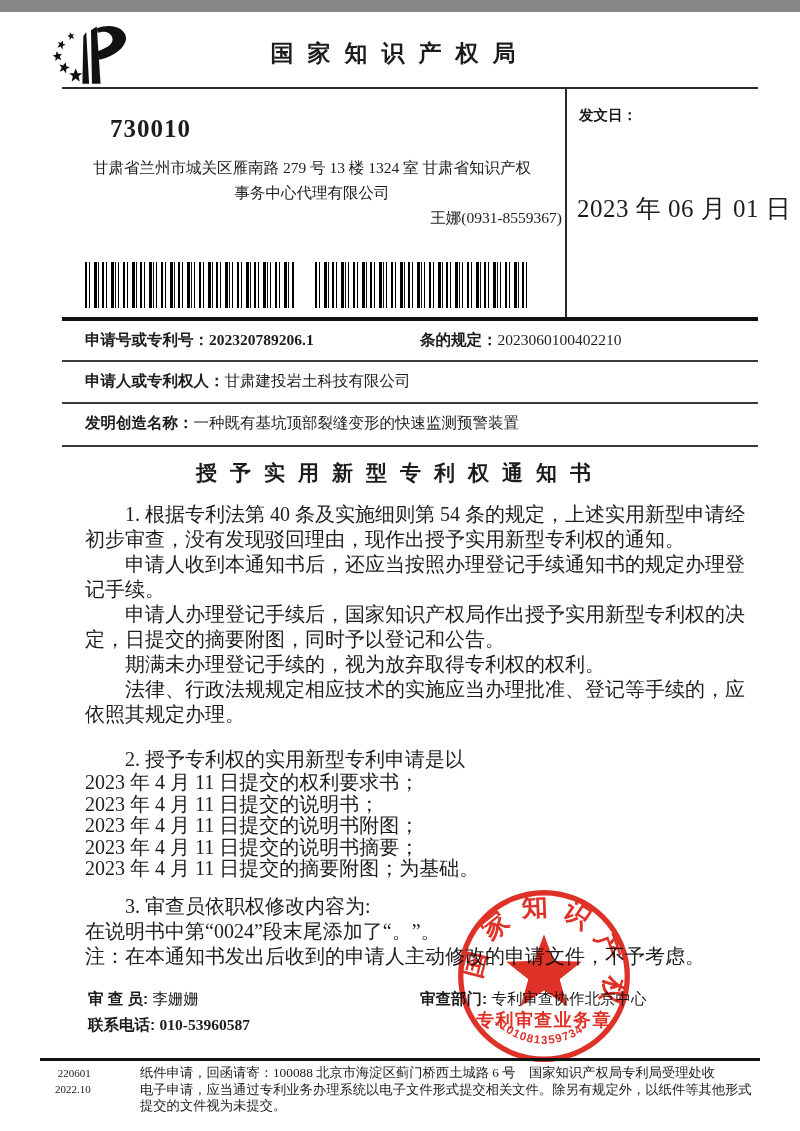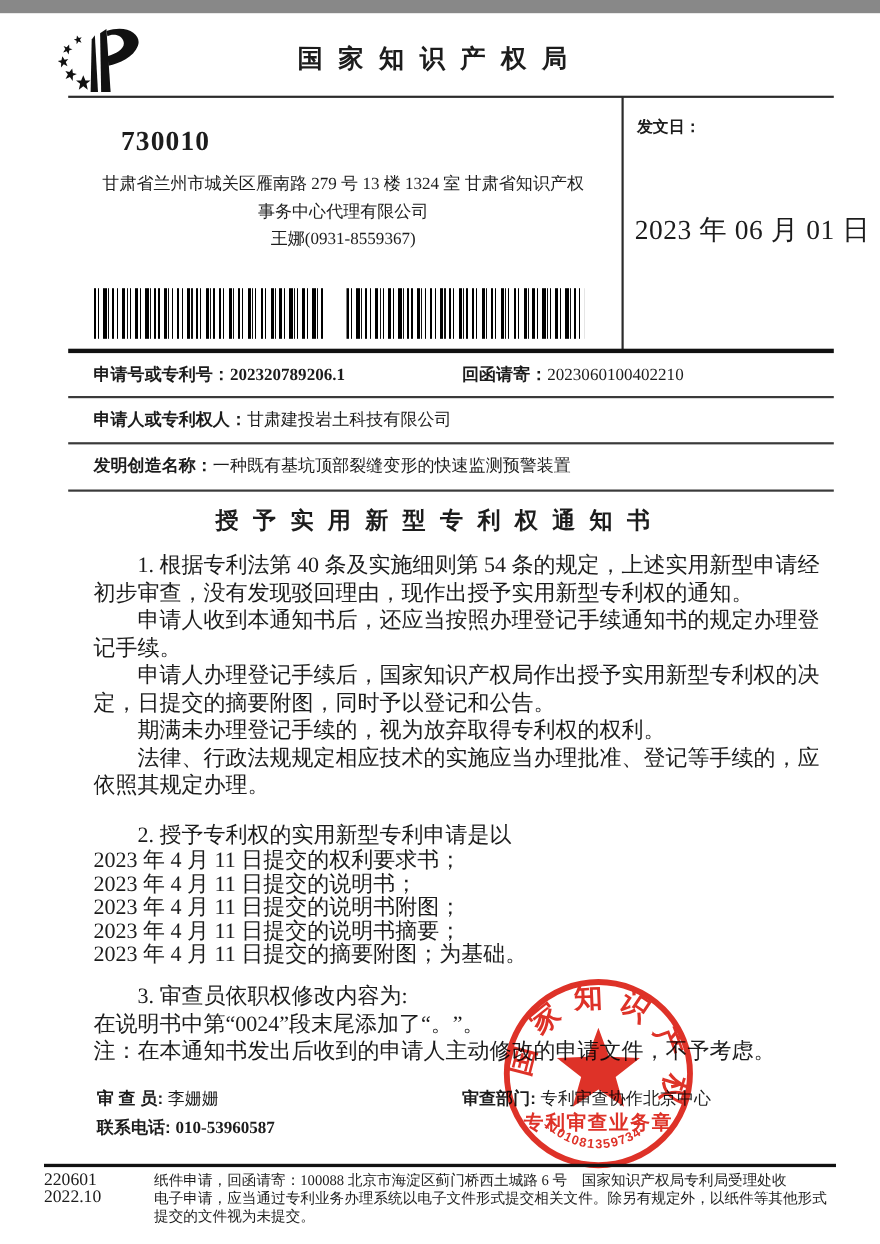--- a/index.html
+++ b/index.html
@@ -14,21 +14,21 @@
 
   
   .agency-title{left:0;top:26px;width:100%;text-align:center;
     font-size:23px;font-weight:600;letter-spacing:14px;}
   .rule-top{left:62px;top:75px;width:696px;height:2px;background:#2b2b2b;}
   .vdiv{left:565px;top:76px;width:2px;height:230px;background:#2b2b2b;}
 
   
   .postal{left:110px;top:103px;font-size:25px;font-weight:bold;letter-spacing:1px;}
   .addr{left:62px;width:500px;text-align:center;font-size:15.5px;line-height:25px;}
-  .addr1{top:143px;} .addr2{top:168px;} .addr3{top:193px;}
+  .addr1{top:143px;} .addr2{top:168px;} .addr3{top:193px;text-align:right;}
 
   
   .issue-label{left:579px;top:94px;font-size:14.5px;font-weight:bold;}
   .issue-date{left:577px;top:180px;font-size:25px;letter-spacing:.5px;}
 
   
   .barcode{top:250px;height:46px;
     background-image:repeating-linear-gradient(90deg,
       #000 0,#000 2px,#fff 2px,#fff 4px,
       #000 4px,#000 5px,#fff 5px,#fff 9px,
@@ -68,21 +68,21 @@
   
   .sig{font-size:15.5px;}
   .sig .lab{font-family:"Liberation Sans","DejaVu Sans",sans-serif;font-weight:bold;}
   .sig1{left:88px;top:977px;} .sig2{left:88px;top:1003px;} .sig3{left:420px;top:977px;}
 
   
   .seal{left:452px;top:872px;width:184px;height:184px;mix-blend-mode:multiply;opacity:.97;}
 
   
   .foot-bar{left:40px;top:1046px;width:720px;height:3px;background:#111;}
-  .foot-codes{left:40px;top:1053px;font-size:16px;line-height:16px;}
+  .foot-codes{left:55px;top:1053px;font-size:11px;line-height:16px;text-align:right;}
   .foot-text{left:140px;top:1053px;width:622px;font-size:13.3px;line-height:16.5px;}
   .foot-text p{margin:0;}
 </style>
 </head>
 <body>
 
 <div class="page">
 
   <svg class="abs" style="left:48px;top:12px" width="86" height="64" viewBox="0 0 90 66">
     <defs>
@@ -113,21 +113,21 @@
   <div class="abs issue-date">2023 年 06 月 01 日</div>
 
   <div class="abs barcode bc-left"></div>
   <div class="abs barcode bc-right"></div>
 
   <div class="abs bar-thick"></div>
   <div class="abs frow r1a">
     <span class="lab">申请号或专利号：</span><span class="bold">202320789206.1</span>
   </div>
   <div class="abs frow r1b">
-    <span class="lab">回函请寄：</span><span>2023060100402210</span>
+    <span class="lab">条的规定：</span><span>2023060100402210</span>
   </div>
   <div class="abs hline hl1"></div>
   <div class="abs frow r2">
     <span class="lab">申请人或专利权人：</span><span>甘肃建投岩土科技有限公司</span>
   </div>
   <div class="abs hline hl2"></div>
   <div class="abs frow r3">
     <span class="lab">发明创造名称：</span><span>一种既有基坑顶部裂缝变形的快速监测预警装置</span>
   </div>
   <div class="abs hline hl3"></div>

